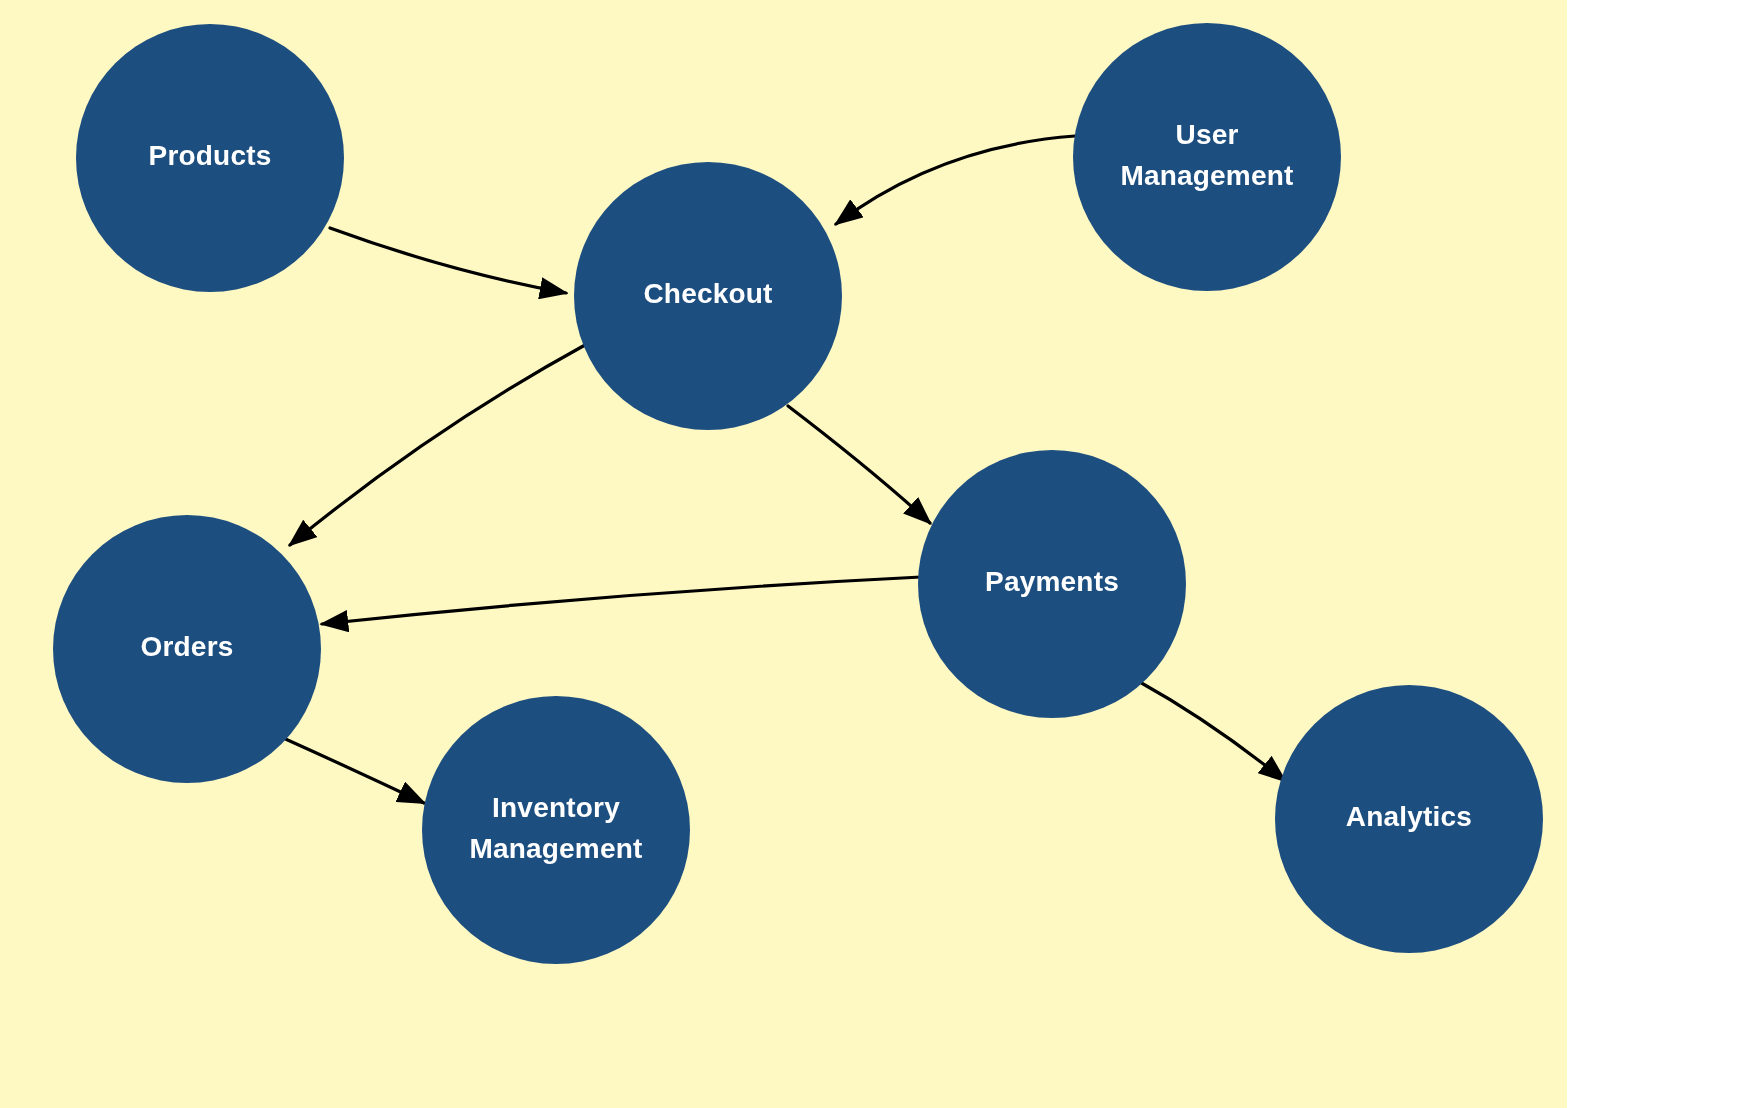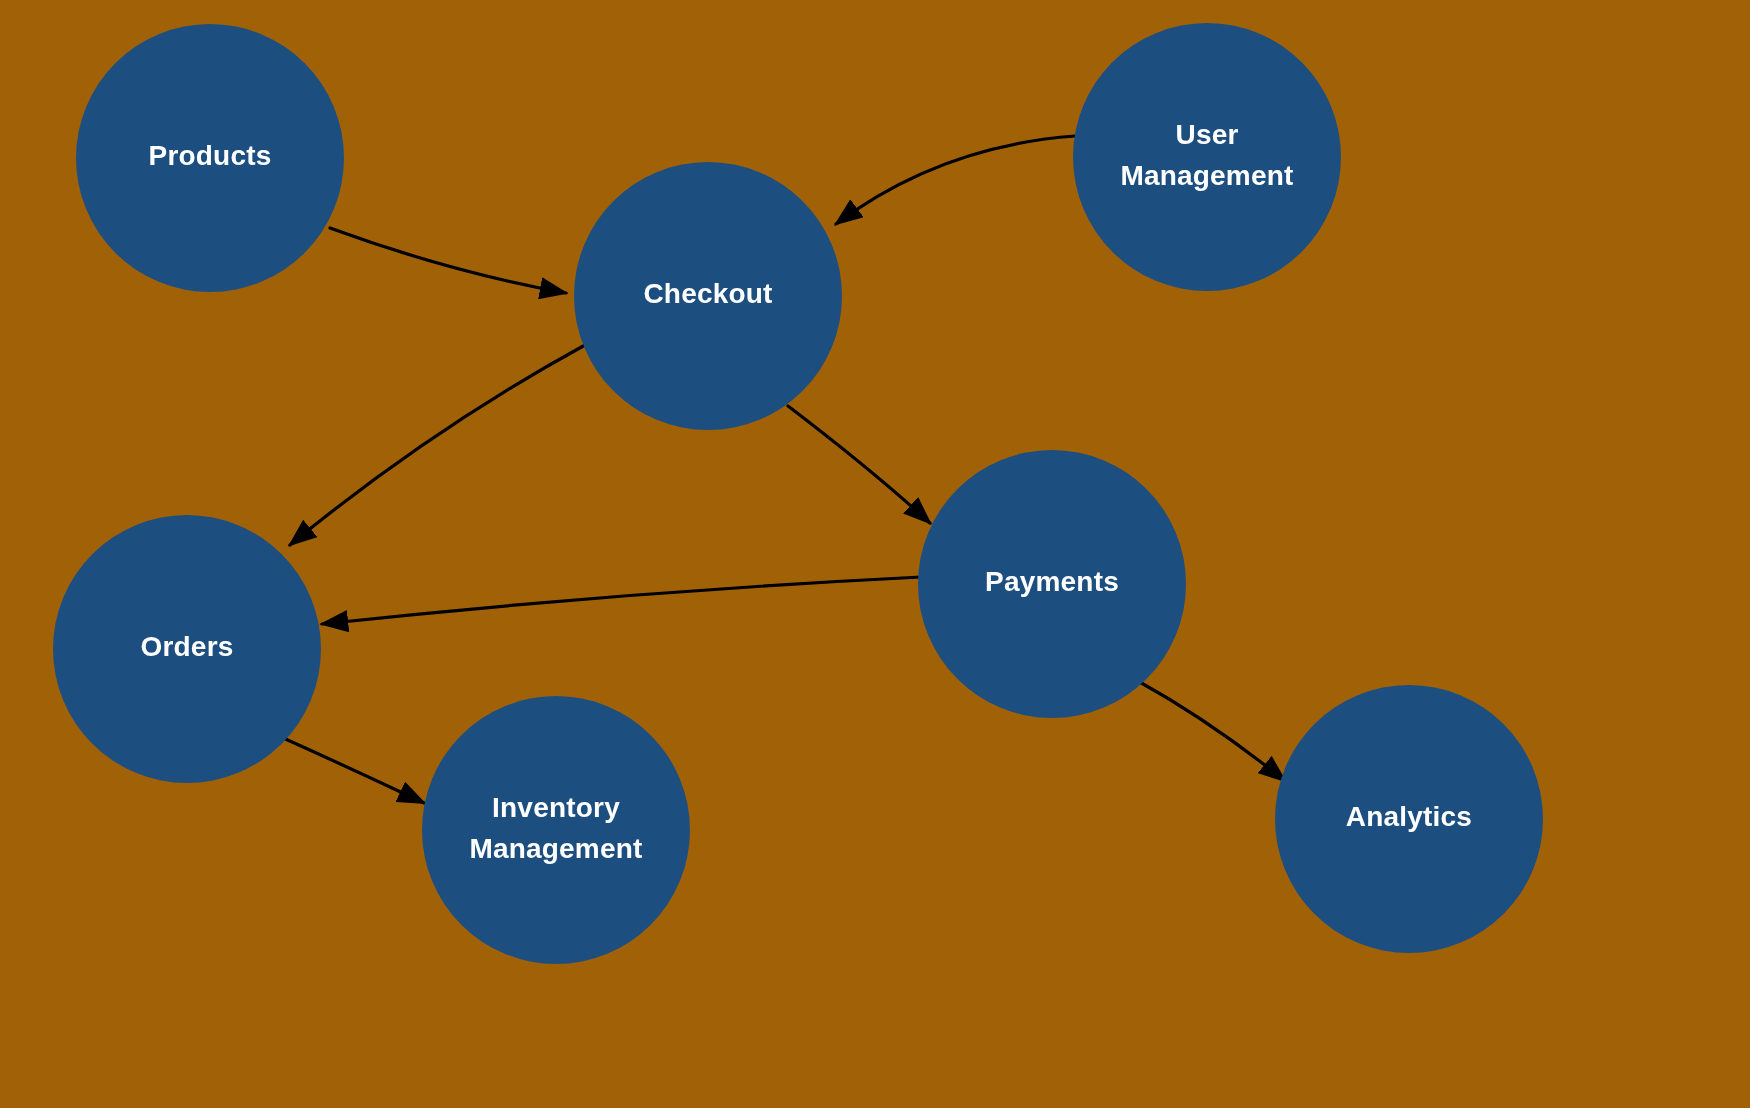--- a/index.html
+++ b/index.html
@@ -5,23 +5,23 @@
   html, body {
     margin: 0;
     padding: 0;
     background: #ffffff;
   }
   body {
     font-family: "Liberation Sans", sans-serif;
   }
   #canvas {
     position: relative;
-    width: 1750px;
+    width: 1567px;
     height: 1108px;
-    background: #a16207;
+    background: #fef9c3;
     overflow: hidden;
   }
   #graph-svg {
     position: absolute;
     left: 0;
     top: 0;
     width: 1750px;
     height: 1108px;
   }
   .edge-path {

